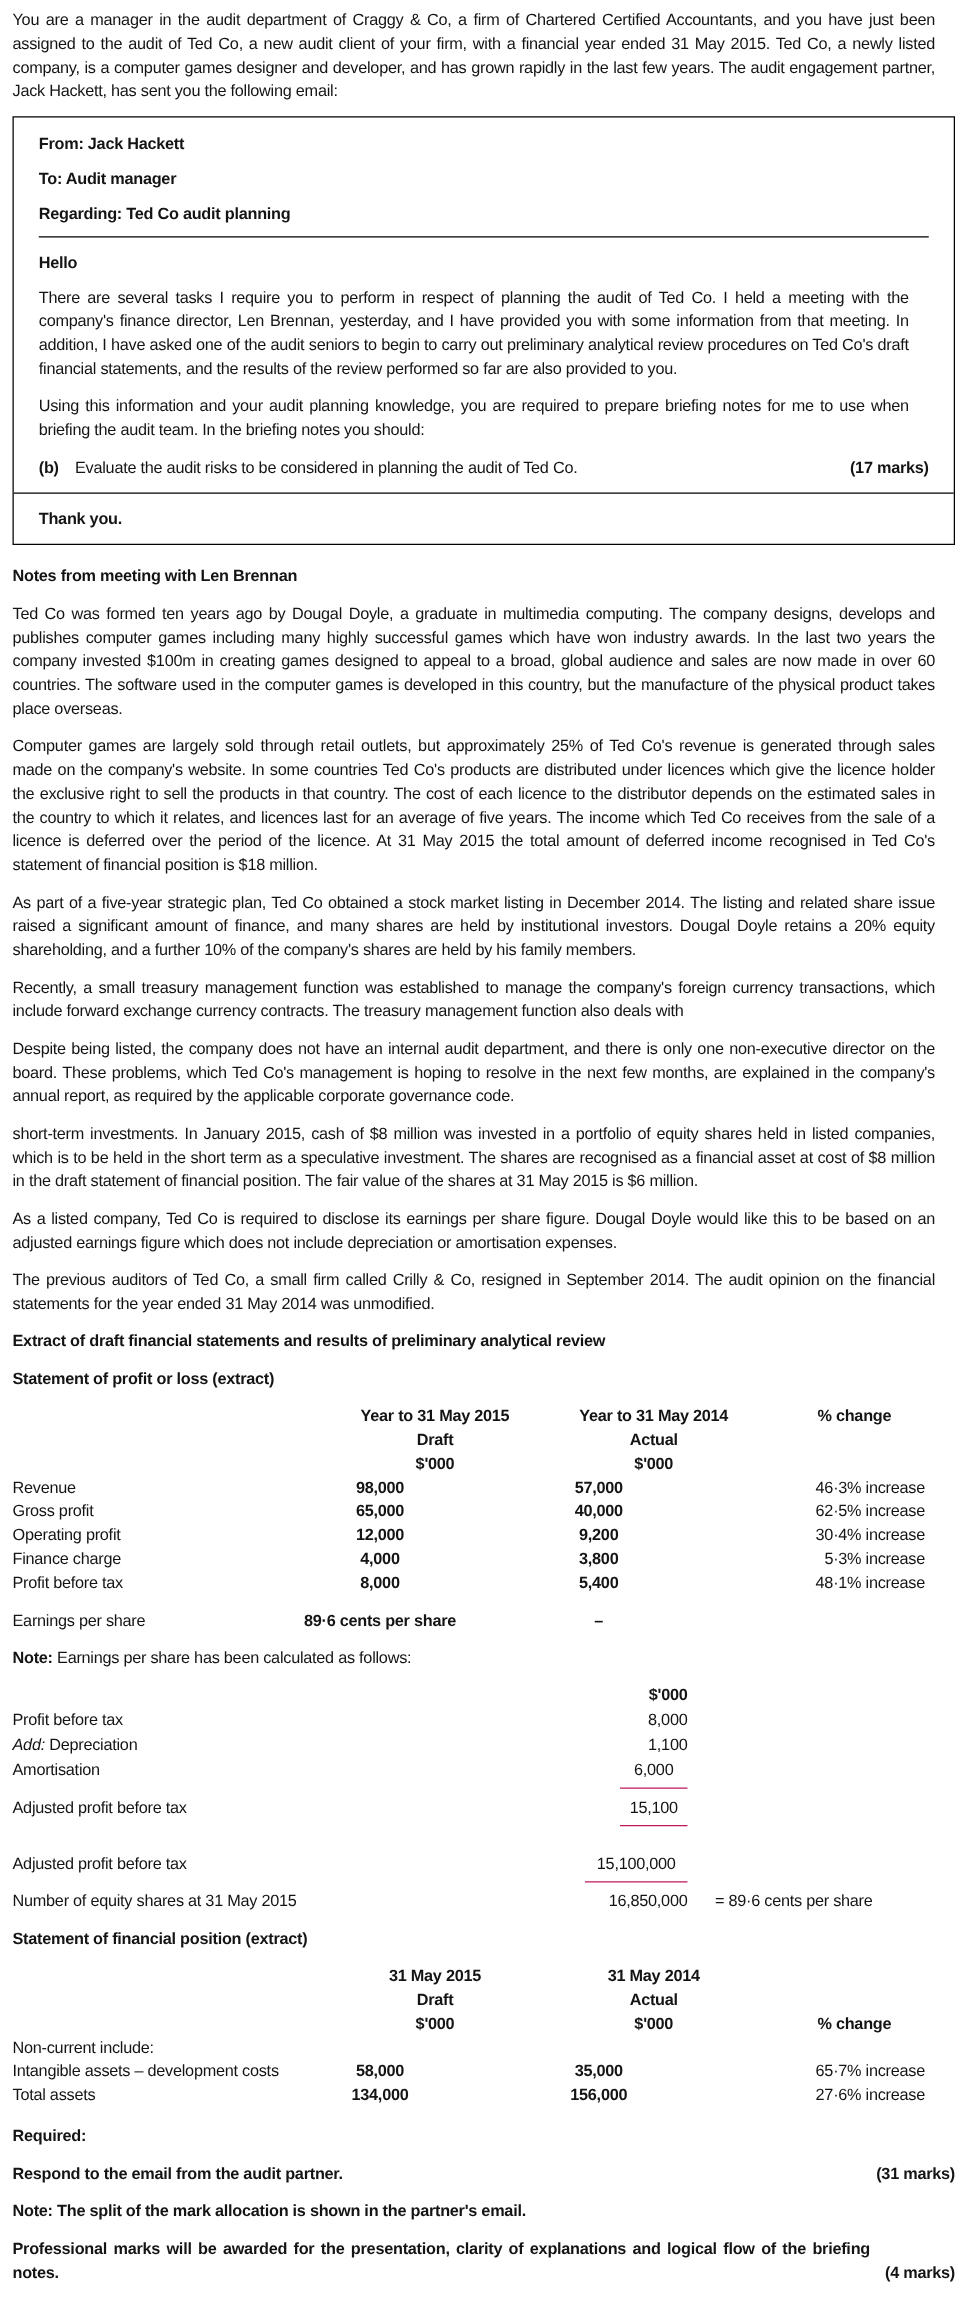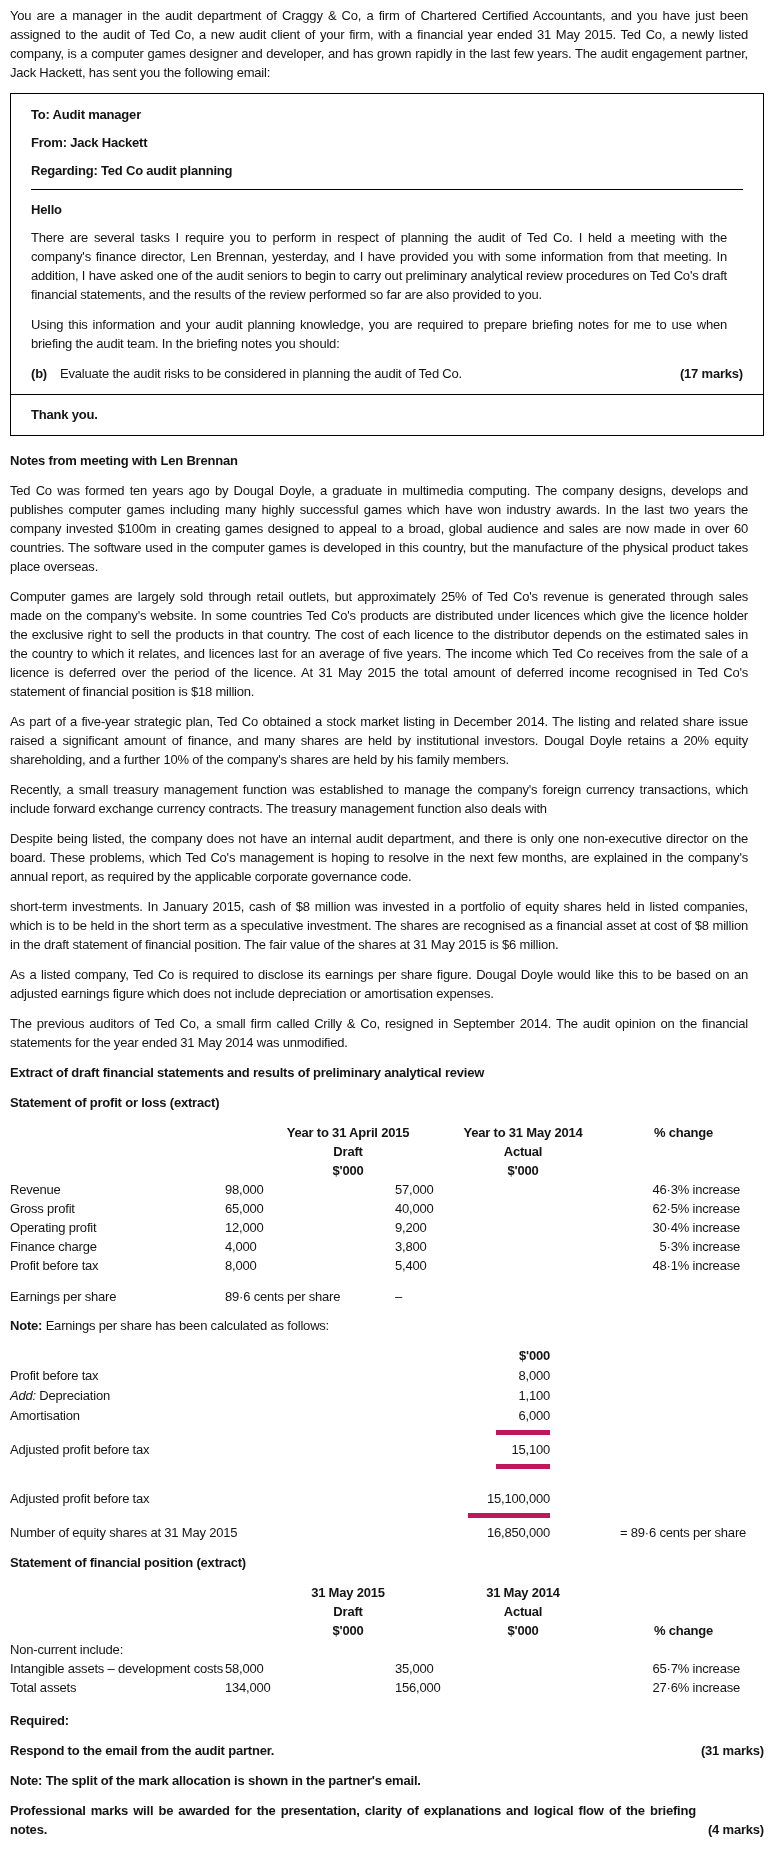--- a/index.html
+++ b/index.html
@@ -30,57 +30,57 @@
   .rule { border-top: 1px solid #000; height: 0; margin: 0 0 10px 0; }
   .rule.full { margin-left: -20px; margin-right: -20px; }
   .item-b { display: flex; margin: 0 0 11px 0; }
   .item-b .lbl { font-weight: bold; margin-right: 13px; white-space: nowrap; }
   .item-b .txt { flex: 1; }
   .marks { white-space: nowrap; margin-left: 12px; font-weight: bold; }
 
   
   .fin { margin: 2px 0 0 0; }
   .fin-row { display: grid; grid-template-columns: 215px 170px 180px 1fr; line-height: 19px; }
-  .fin-row .c-a, .fin-row .c-b { text-align: left; padding-right: 12px; }
+  .fin-row .c-a, .fin-row .c-b { text-align: center; padding-right: 12px; font-weight: bold; }
   .fin-row .c-chg { text-align: right; padding-right: 24px; }
   .fin-head .c-a, .fin-head .c-b { text-align: center; font-weight: bold; transform: translateX(38px); padding-right: 0; }
   .fin-head .c-chg { text-align: center; font-weight: bold; transform: translateX(14px); padding-right: 0; }
   .eps-row { margin-top: 12px; }
   .gap-14 { height: 14px; }
 
   
   .calc-row { display: grid; grid-template-columns: 330px 210px 1fr; line-height: 20px; }
   .calc-row .val { text-align: right; }
-  .calc-row .rest { padding-left: 22px; white-space: nowrap; margin-left: 48px; }
+  .calc-row .rest { padding-left: 22px; white-space: nowrap; }
   .nline {
     display: inline-block;
     min-width: 54px;
-    text-align: right;
-    border-bottom: 5px solid #be185d;
+    text-align: center;
+    border-bottom: 1px solid #be185d;
     padding-bottom: 4px;
   }
   .nline.wide { min-width: 82px; }
   .mt-5 { margin-top: 5px; }
   .mt-20 { margin-top: 20px; }
   .mt-10 { margin-top: 10px; }
 
   
   .req-line { display: flex; align-items: flex-end; margin: 0 0 11px 0; }
   .req-line .txt { flex: 1; font-weight: bold; text-align: justify; }
 </style>
 </head>
 <body>
 
 <div class="page">
 
   <p class="para">You are a manager in the audit department of Craggy &amp; Co, a firm of Chartered Certified Accountants, and you have just been assigned to the audit of Ted Co, a new audit client of your firm, with a financial year ended 31 May 2015. Ted Co, a newly listed company, is a computer games designer and developer, and has grown rapidly in the last few years. The audit engagement partner, Jack Hackett, has sent you the following email:</p>
 
   <div class="email-box">
+    <p class="hdr">From: Jack Hackett</p>
     <p class="hdr">To: Audit manager</p>
-    <p class="hdr">From: Jack Hackett</p>
     <p class="hdr">Regarding: Ted Co audit planning</p>
     <div class="rule"></div>
     <p class="hdr">Hello</p>
     <p class="para">There are several tasks I require you to perform in respect of planning the audit of Ted Co. I held a meeting with the company's finance director, Len Brennan, yesterday, and I have provided you with some information from that meeting. In addition, I have asked one of the audit seniors to begin to carry out preliminary analytical review procedures on Ted Co's draft financial statements, and the results of the review performed so far are also provided to you.</p>
     <p class="para">Using this information and your audit planning knowledge, you are required to prepare briefing notes for me to use when briefing the audit team. In the briefing notes you should:</p>
     <div class="item-b">
       <span class="lbl">(b)</span>
       <span class="txt">Evaluate the audit risks to be considered in planning the audit of Ted Co.</span>
       <span class="marks">(17 marks)</span>
     </div>
@@ -97,21 +97,21 @@
   <p class="para">short-term investments. In January 2015, cash of $8 million was invested in a portfolio of equity shares held in listed companies, which is to be held in the short term as a speculative investment. The shares are recognised as a financial asset at cost of $8 million in the draft statement of financial position. The fair value of the shares at 31 May 2015 is $6 million.</p>
   <p class="para">As a listed company, Ted Co is required to disclose its earnings per share figure. Dougal Doyle would like this to be based on an adjusted earnings figure which does not include depreciation or amortisation expenses.</p>
   <p class="para">The previous auditors of Ted Co, a small firm called Crilly &amp; Co, resigned in September 2014. The audit opinion on the financial statements for the year ended 31 May 2014 was unmodified.</p>
 
   <p class="h">Extract of draft financial statements and results of preliminary analytical review</p>
   <p class="h">Statement of profit or loss (extract)</p>
 
   <div class="fin">
     <div class="fin-row fin-head">
       <div class="c-lab"></div>
-      <div class="c-a">Year to 31 April 2015</div>
+      <div class="c-a">Year to 31 May 2015</div>
       <div class="c-b">Year to 31 May 2014</div>
       <div class="c-chg">% change</div>
     </div>
     <div class="fin-row fin-head">
       <div class="c-lab"></div>
       <div class="c-a">Draft</div>
       <div class="c-b">Actual</div>
       <div class="c-chg"></div>
     </div>
     <div class="fin-row fin-head">

